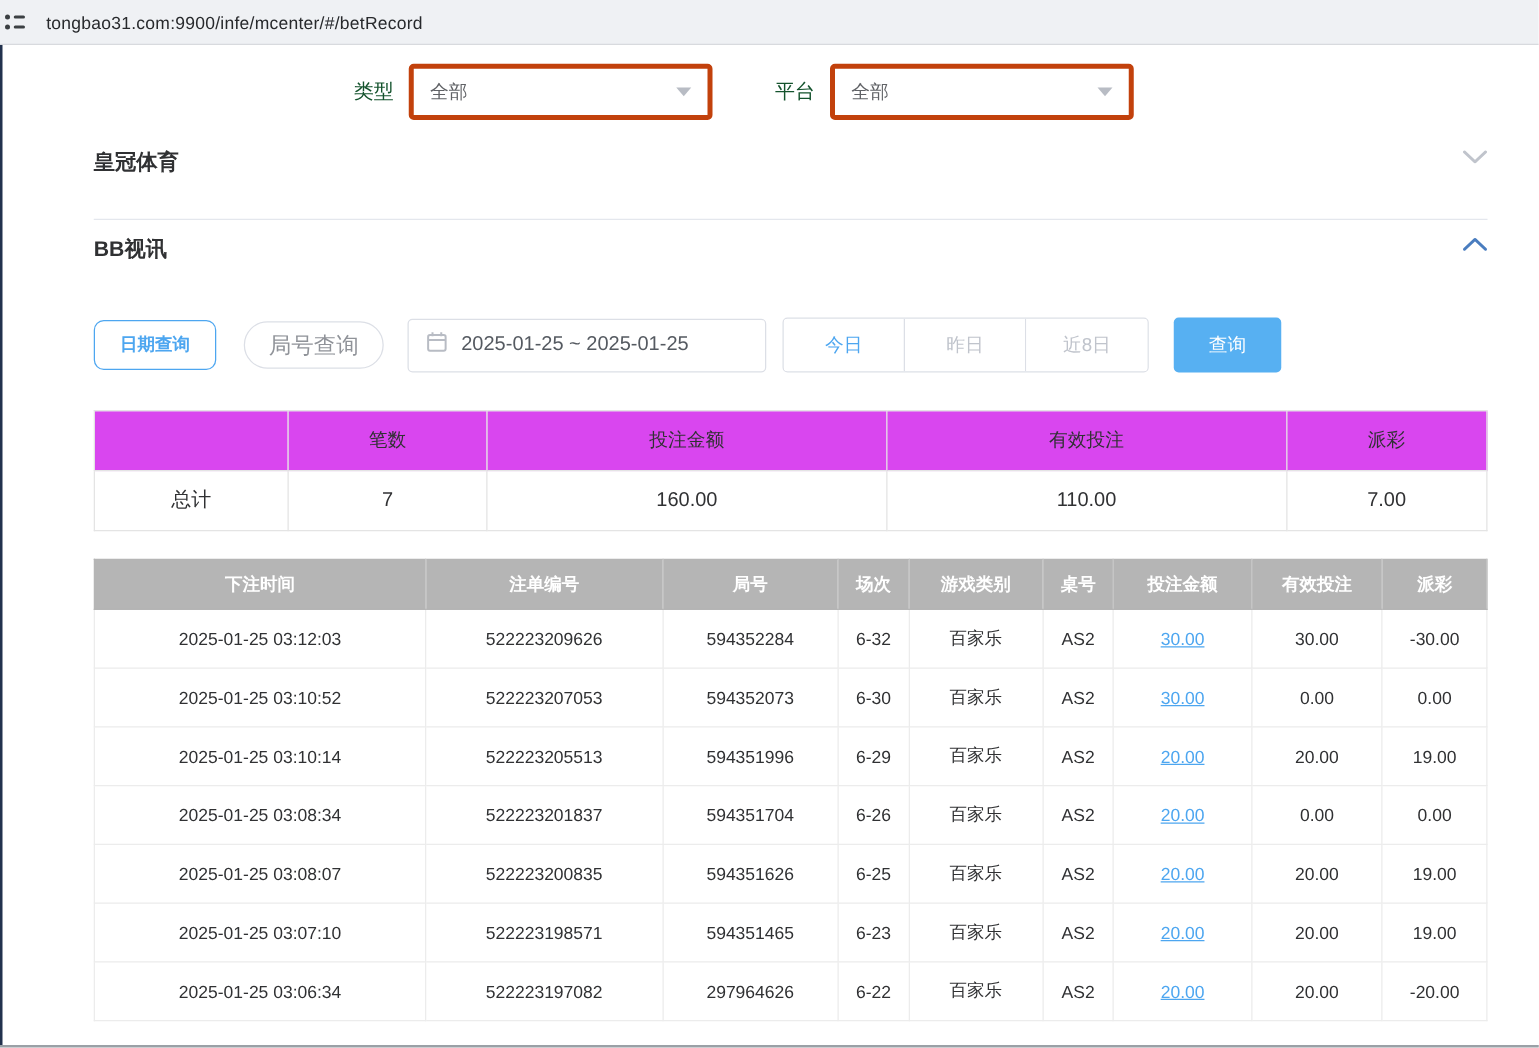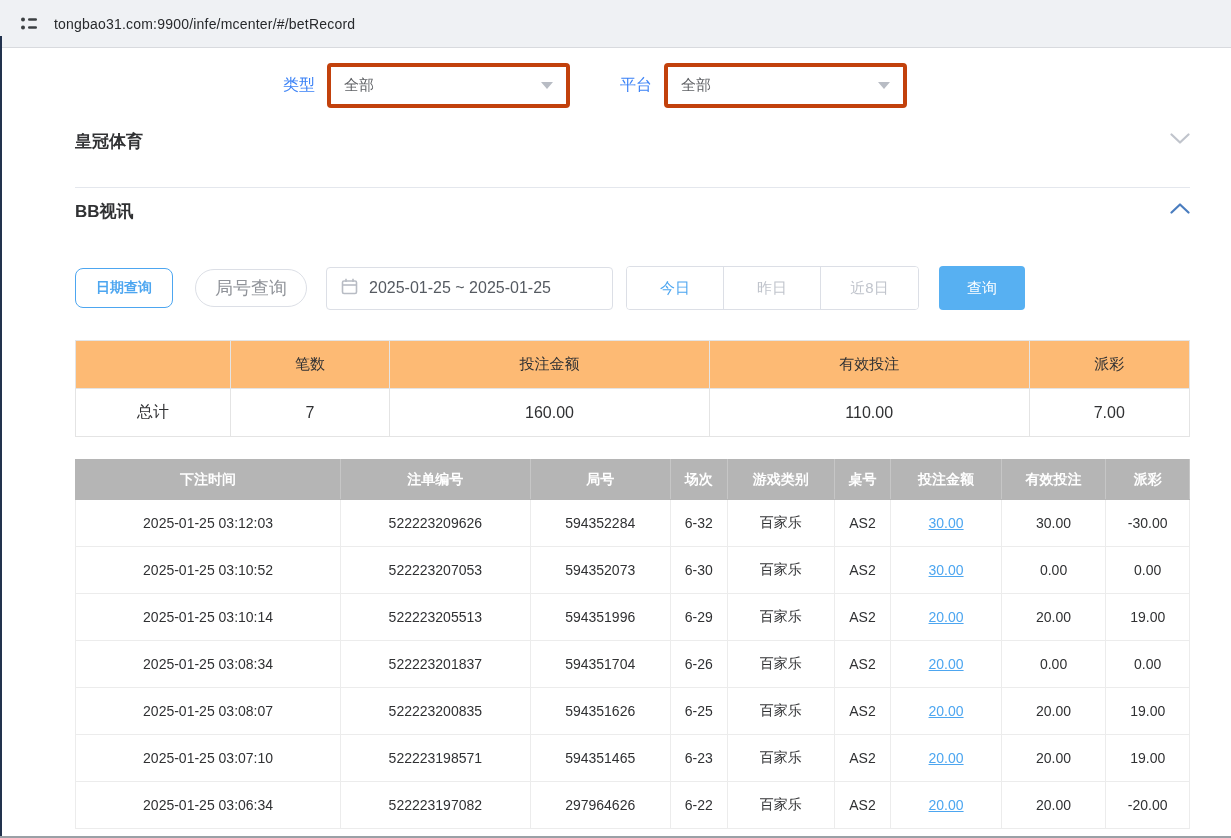--- a/index.html
+++ b/index.html
@@ -7,42 +7,42 @@
   body {
     font-family: "Liberation Sans", "DejaVu Sans", sans-serif;
     background: #ffffff;
     color: #303133;
     position: relative;
     overflow: hidden;
     border-bottom: 2px solid #9aa0a6;
   }
   
   .url-bar {
-    height: 48px;
+    height: 36px;
     background: #eff1f4;
     border-bottom: 1px solid #d8dade;
     display: flex;
     align-items: center;
-    padding: 0 18px;
+    padding: 0 1px;
     gap: 14px;
   }
   .url-icon { width: 22px; height: 20px; display: flex; align-items: center; justify-content: center; cursor: pointer; }
   .url-text { font-size: 14px; color: #27292c; letter-spacing: .2px; }
   .left-edge { position: absolute; left: 0; top: 36px; bottom: 0; width: 2px; background: #22324e; }
 
   
   .content { padding: 10px 41px 0 75px; }
 
   
   .filter-row {
     display: flex; align-items: center;
     margin: 4px 0 22px 208px;
     height: 46px;
   }
-  .filter-label { font-size: 16px; color: #3b82f6; margin-right: 12px; }
+  .filter-label { font-size: 16px; color: #14532d; margin-right: 12px; }
   .filter-label.second { margin-left: 50px; }
   .select-box {
     width: 243px; height: 45px;
     border: 4px solid #c2410c; border-radius: 4px;
     background: #fff;
     display: flex; align-items: center; justify-content: space-between;
     padding: 0 13px;
     font-size: 15px; color: #606266;
     cursor: pointer;
   }
@@ -110,21 +110,21 @@
   }
 
   
   table { border-collapse: collapse; width: 100%; table-layout: fixed; }
   .summary-table { margin-top: 28px; }
   .summary-table th, .summary-table td {
     border: 1px solid #e4e4e4;
     height: 48px; text-align: center;
     font-size: 15px; color: #303133; font-weight: normal;
   }
-  .summary-table thead th { background: #fdba74; font-family: Liberation Mono, monospace; }
+  .summary-table thead th { background: #d946ef; font-family: Liberation Mono, monospace; }
   .summary-table tbody td { background: #fff; font-size: 16px; }
 
   
   .detail-table { margin-top: 22px; }
   .detail-table thead th {
     background: #b5b5b5; color: #ffffff;
     font-size: 14px; font-weight: bold;
     height: 40px; text-align: center;
     border: 1px solid #b5b5b5;
     border-right: 1px solid #c6c6c6;

